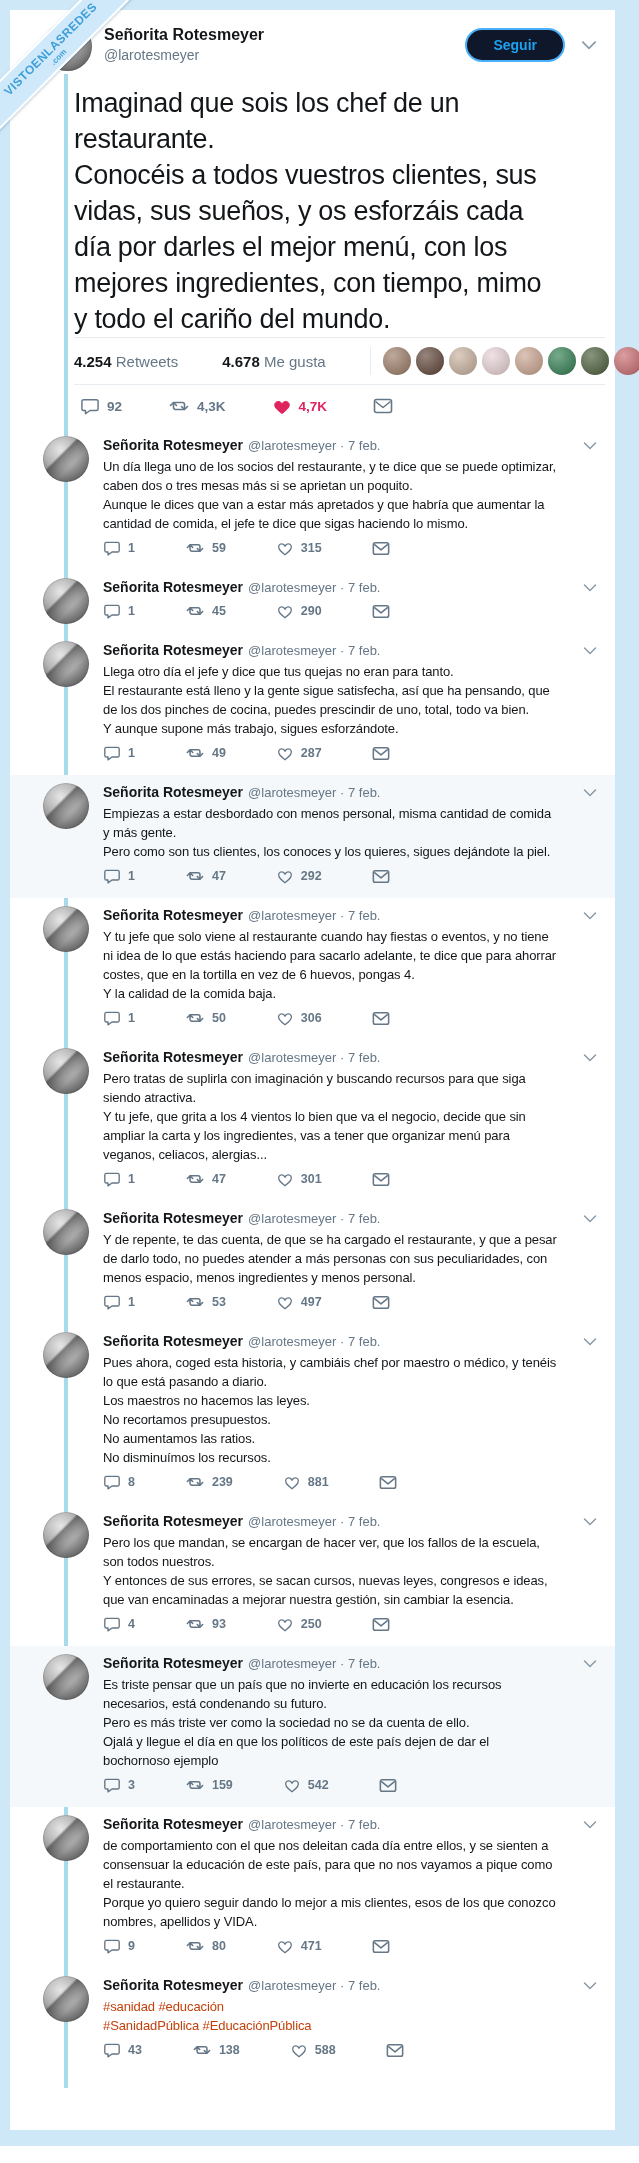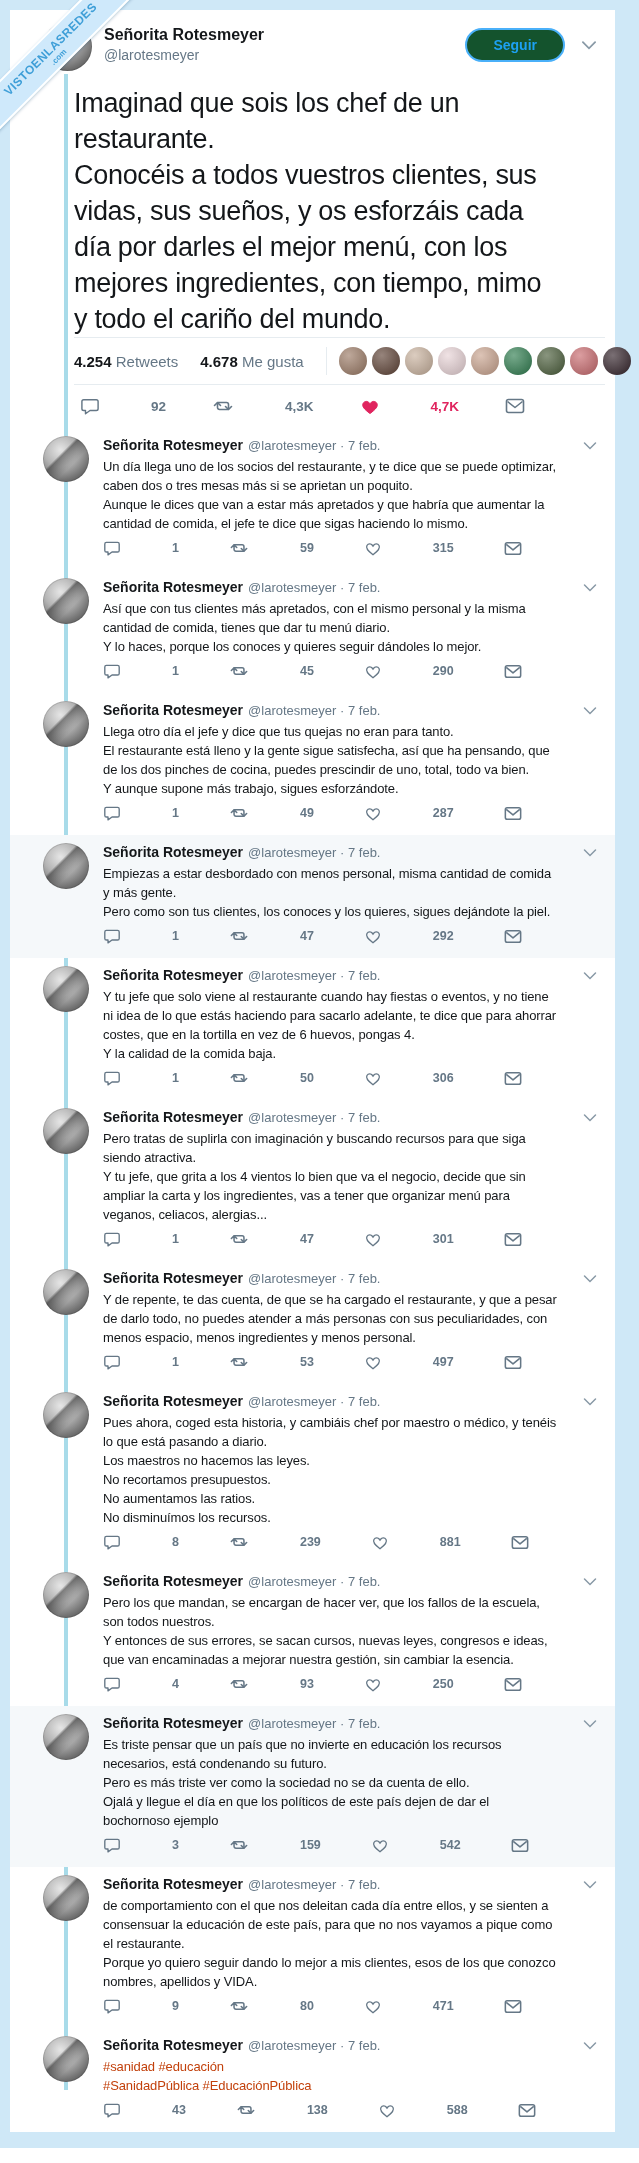--- a/index.html
+++ b/index.html
@@ -26,37 +26,37 @@
   .avatar.small { position:absolute; left:33px; top:8px; width:46px; height:46px; }
 
   
   .main-tweet { position:relative; z-index:2; padding-top:12px; }
   .mt-header { display:flex; align-items:flex-start; padding: 0 18px 0 33px; }
   .mt-id { margin-left:12px; padding-top:4px; }
   .mt-name { font-size:16px; font-weight:bold; display:block; }
   .mt-handle { font-size:14px; color:#657786; display:block; margin-top:3px; }
   .mt-right { margin-left:auto; display:flex; align-items:center; gap:16px; padding-top:6px; }
   .follow-btn { border:2px solid #4ab0f9; color:#1da1f2; font-weight:bold; font-size:14px;
-                border-radius:100px; padding:7px 26px; background:#14532d; cursor:pointer; }
+                border-radius:100px; padding:7px 26px; background:#0f172a; cursor:pointer; }
   .caret { line-height:0; }
 
   .mt-text { font-size:27px; line-height:36px; letter-spacing:-.3px; white-space:pre-line;
              padding: 14px 20px 0 64px; }
   .mt-time { font-size:15px; color:#657786; padding: 14px 20px 12px 64px; }
 
   .mt-stats { display:flex; align-items:center; border-top:1px solid #e6ecf0; border-bottom:1px solid #e6ecf0;
-              margin: 0 10px 0 64px; padding: 9px 0; }
+              margin: 0 10px 0 64px; padding: 9px 0; gap: 22px; }
   .stat { font-size:15px; color:#657786; margin-right:22px; white-space:nowrap; }
   .stat b { color:#14171a; font-size:15px; }
   .likers { display:flex; align-items:center; gap:5px; border-left:1px solid #e6ecf0; padding-left:12px; }
   .liker { width:28px; height:28px; border-radius:50%; display:inline-block; }
 
   .actions { display:flex; align-items:center; }
   .actions .act { display:inline-flex; align-items:center; gap:7px; cursor:pointer; }
-  .actions .cnt { font-size:12.5px; font-weight:bold; color:#657786; font-style:normal;margin-left:44px; }
+  .actions .cnt { font-size:12.5px; font-weight:bold; color:#657786; font-style:normal; }
   .mt-actions { padding: 11px 0 12px 70px; gap:46px; }
   .mt-actions .cnt { font-size:13.5px; }
   .cnt.liked { color:#e0245e; }
 
   
   .thread { position:relative; z-index:2; }
   article.tweet { position:relative; padding: 8px 18px 13px 93px; }
   article.tweet.hl { background:#f5f8fa; }
   .t-head { display:flex; align-items:center; height:18px; margin-bottom:3px; }
   .t-name { font-size:14px; font-weight:bold; }
@@ -206,23 +206,20 @@
     <span class="avatar small"></span>
     <div class="t-head">
       <span class="t-name">Señorita Rotesmeyer</span>
       <span class="t-meta">@larotesmeyer · 7 feb.</span>
       <span class="caret">
         <svg width="14" height="9" viewBox="0 0 14 9">
                 <path d="M1.5 2 L7 7.5 L12.5 2" fill="none" stroke="#8899a6" stroke-width="1.5" stroke-linecap="round"></path>
               </svg>
       </span>
     </div>
-    <div class="t-text">Así que con tus clientes más apretados, con el mismo personal y la misma
-cantidad de comida, tienes que dar tu menú diario.
-Y lo haces, porque los conoces y quieres seguir dándoles lo mejor.</div>
     <div class="actions t-actions">
       <span class="act">
         <svg width="18" height="16" viewBox="0 0 22 20">
                 <path d="M4 3h14c1.1 0 2 .9 2 2v8c0 1.1-.9 2-2 2h-7l-5 3.6V15H4c-1.1 0-2-.9-2-2V5c0-1.1.9-2 2-2z" fill="none" stroke="#657786" stroke-width="1.7" stroke-linejoin="round"></path>
               </svg>
         <b class="cnt">1</b>
       </span>
       <span class="act">
         <svg width="20" height="18" viewBox="0 0 22 20">
                 <g fill="none" stroke="#657786" stroke-width="1.7" stroke-linecap="round" stroke-linejoin="round">

